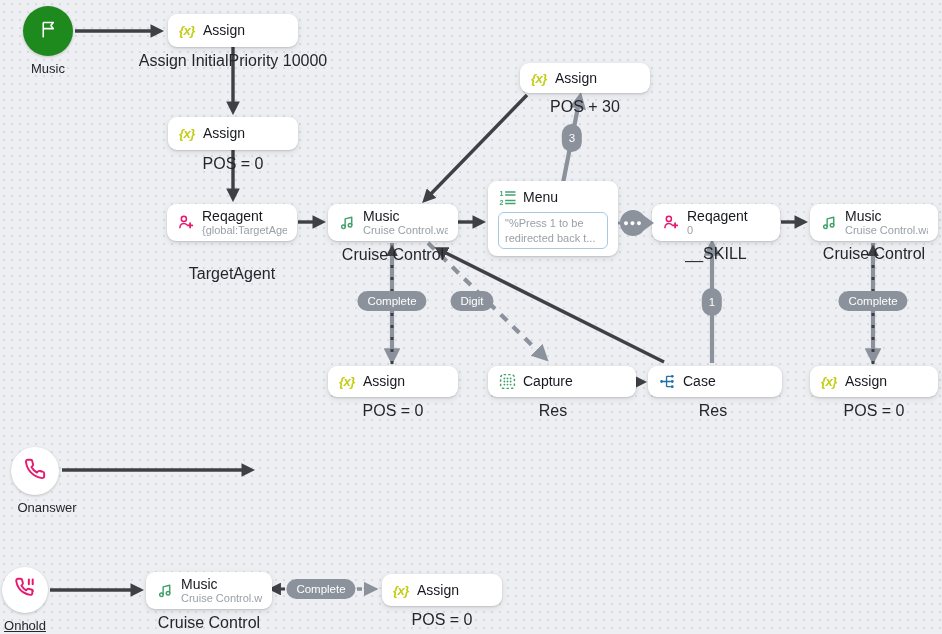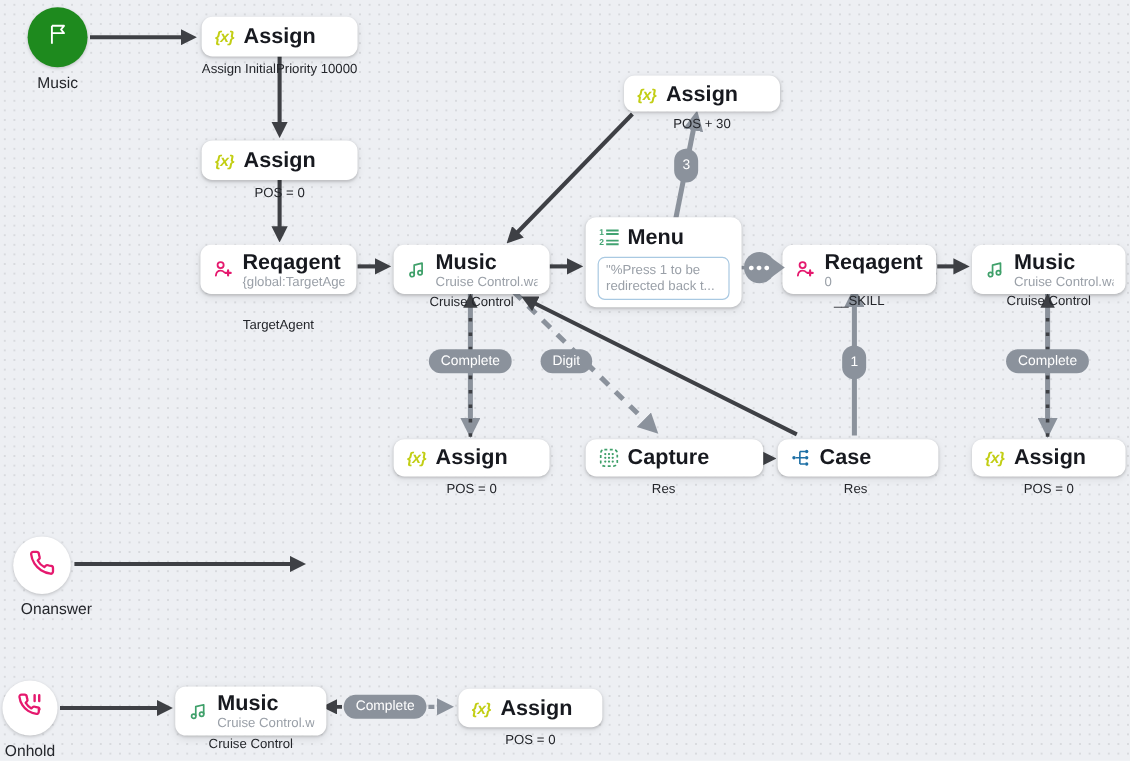--- a/index.html
+++ b/index.html
@@ -9,25 +9,25 @@
     background-image:radial-gradient(var(--grid-dot,#d8dade) 1px,transparent 1.2px);
     background-size:8px 8px;}
   #edges{position:absolute;left:0;top:0;width:942px;height:634px;pointer-events:none;}
   .node{position:absolute;background:var(--node-bg,#fff);border-radius:9px;
     box-shadow:0 1px 2px rgba(0,0,0,.14),0 2px 7px rgba(0,0,0,.09);
     display:flex;flex-direction:column;justify-content:center;padding:4px 10px;box-sizing:border-box;}
   .nrow{display:flex;align-items:center;gap:7px;}
   .icon{width:18px;height:18px;display:flex;align-items:center;justify-content:center;flex:0 0 18px;}
   .ic-assign{color:var(--assign-yellow,#c2ce14);font-weight:700;font-size:13px;font-style:italic;letter-spacing:-0.5px;}
   .ntext{display:flex;flex-direction:column;line-height:1.15;min-width:0;}
-  .ntitle{font-size:18px;font-weight:700;color:var(--title,#17191f);white-space:nowrap;}
+  .ntitle{font-size:14px;font-weight:400;color:var(--title,#17191f);white-space:nowrap;}
   .nsub{font-size:11px;color:var(--subtitle,#9aa0a8);white-space:nowrap;overflow:hidden;}
   .menu-box{margin-top:6px;border:1px solid var(--menu-box-border,#a9c9e2);border-radius:6px;
     padding:3px 6px;font-size:11px;color:var(--subtitle,#8b919b);line-height:1.3;background:#fff;}
-  .nlabel{position:absolute;transform:translateX(-50%);font-size:11px;color:var(--label,#24262b);
+  .nlabel{position:absolute;transform:translateX(-50%);font-size:16px;color:var(--label,#24262b);
     white-space:nowrap;text-align:right;}
   .pill{position:absolute;transform:translate(-50%,-50%);background:var(--pill-bg,#8b929c);
     color:var(--pill-text,#fff);font-size:11.5px;padding:4px 10px;border-radius:14px;white-space:nowrap;}
   .pill-num{padding:8px 7px;border-radius:14px;}
   .start{position:absolute;}
   .start-circle{border-radius:50%;display:flex;align-items:center;justify-content:center;
     box-shadow:0 1px 3px rgba(0,0,0,.2);}
   .slabel{position:absolute;transform:translateX(-50%);font-size:13px;color:var(--label,#24262b);white-space:nowrap;}
   .connector{position:absolute;width:26px;height:26px;border-radius:50%;background:var(--pill-bg,#8b929c);
     display:flex;align-items:center;justify-content:center;color:#fff;font-size:9px;letter-spacing:1px;}
@@ -288,21 +288,21 @@
           <path d="M22 16.92v3a2 2 0 0 1-2.18 2 19.79 19.79 0 0 1-8.63-3.07 19.5 19.5 0 0 1-6-6 19.79 19.79 0 0 1-3.07-8.67A2 2 0 0 1 4.11 2h3a2 2 0 0 1 2 1.72 12.84 12.84 0 0 0 .7 2.81 2 2 0 0 1-.45 2.11L8.09 9.91a16 16 0 0 0 6 6l1.27-1.27a2 2 0 0 1 2.11-.45 12.84 12.84 0 0 0 2.81.7A2 2 0 0 1 22 16.92z"></path>
         </svg></span>
     </div>
     <div class="slabel" style="left: 35px; top: 500px; margin-left: 12px;">Onanswer</div>
     <div class="start-circle start" style="left: 2px; top: 567px; width: 46px; height: 46px; background: rgb(255, 255, 255);">
       <span><svg viewBox="0 0 24 24" width="22" height="22" fill="none" stroke="#e5196e" stroke-width="2.1" stroke-linejoin="round">
           <path d="M20 14.92v2.6a2 2 0 0 1-2.18 2 17.3 17.3 0 0 1-7.5-2.7 17 17 0 0 1-5.2-5.2A17.3 17.3 0 0 1 2.4 4.1 2 2 0 0 1 4.4 2h2.6a2 2 0 0 1 2 1.72c.1.9.33 1.8.6 2.45a2 2 0 0 1-.45 2.11l-1.1 1.1a14 14 0 0 0 5.2 5.2l1.1-1.1a2 2 0 0 1 2.11-.45c.65.27 1.55.5 2.45.6a2 2 0 0 1 1.72 2z"></path>
           <path d="M16.2 2.6v5.2M20.4 2.6v5.2" stroke-width="2.2" stroke-linecap="round"></path>
         </svg></span>
     </div>
-    <div class="slabel" style="left: 25px; top: 618px;">Onhold</div>
+    <div class="slabel" style="left: 25px; top: 618px; text-decoration: underline;">Onhold</div>
     <div class="pill" style="left: 392px; top: 301px;">Complete</div>
     <div class="pill" style="left: 472px; top: 301px;">Digit</div>
     <div class="pill pill-num" style="left: 572px; top: 138px;">3</div>
     <div class="pill pill-num" style="left: 712px; top: 302px;">1</div>
     <div class="pill" style="left: 873px; top: 301px;">Complete</div>
     <div class="pill" style="left: 321px; top: 589px;">Complete</div>
     <div class="connector" style="left: 620px; top: 210px;">
       <span>●●●</span>
       <span class="tip"></span>
     </div>

